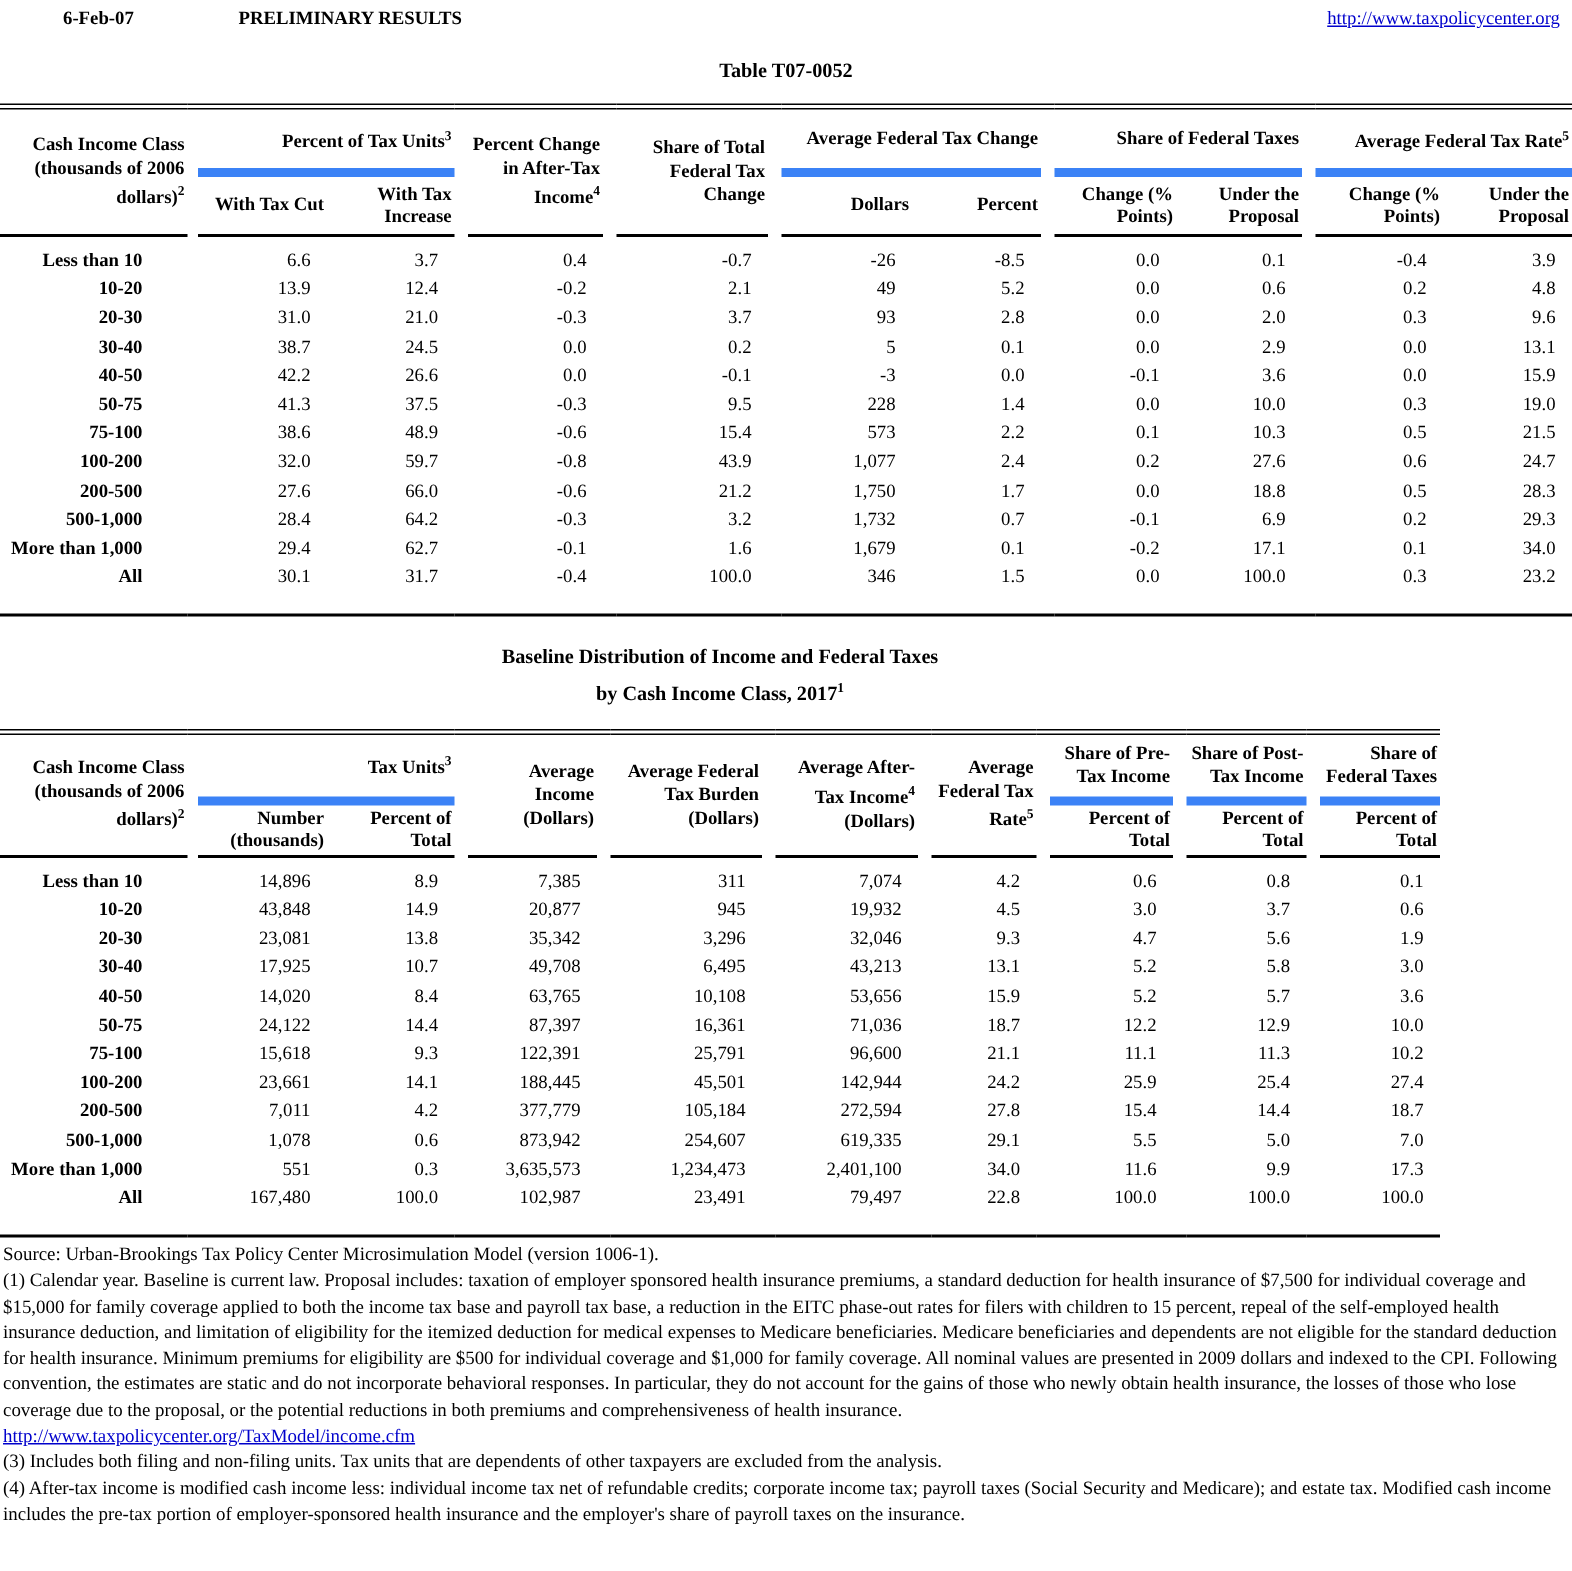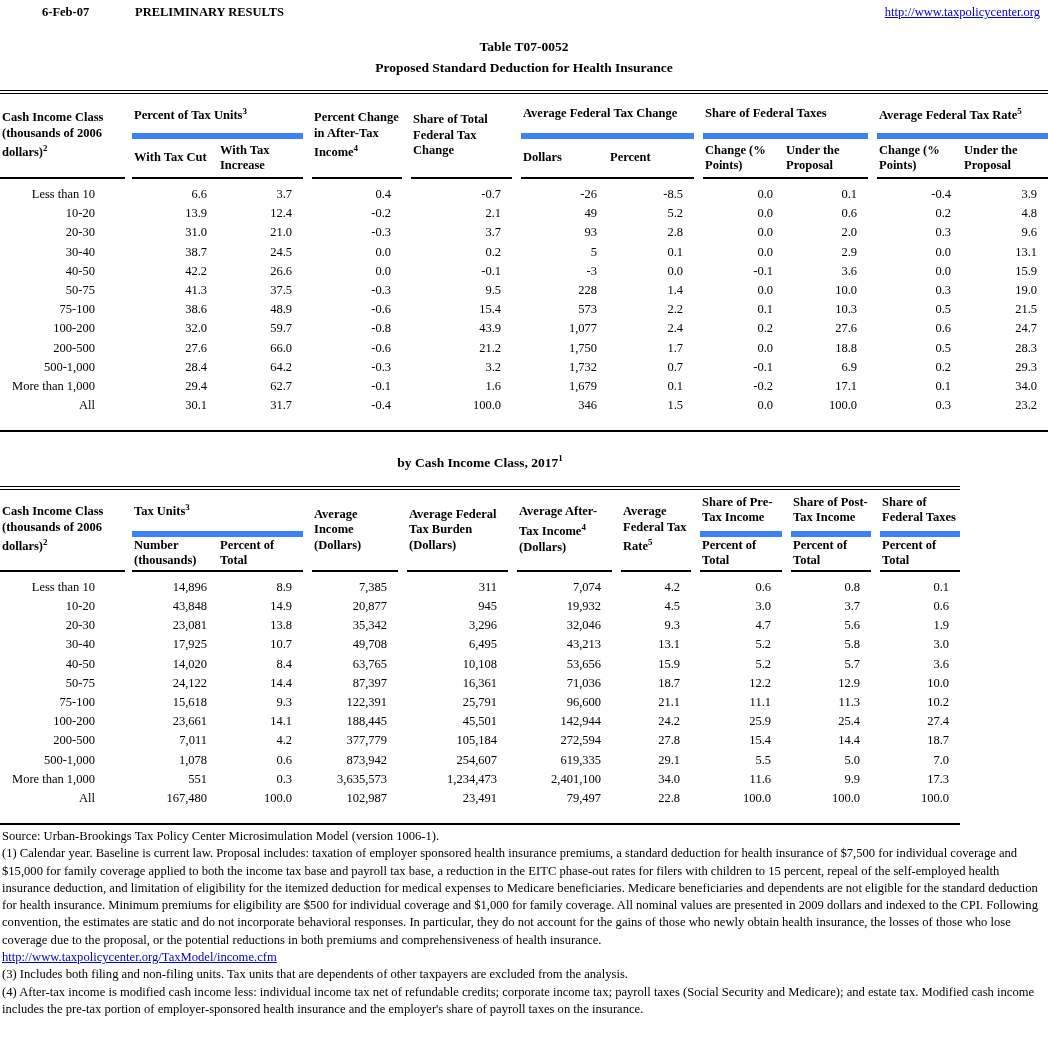--- a/index.html
+++ b/index.html
@@ -5,64 +5,63 @@
   html,body { margin:0; padding:0; background:#fff; }
   body {
     width:1048px; height:1047px; overflow:hidden;
     font-family:"Liberation Serif", serif; color:#000; font-size:12.5px;
   }
   a { color:#0000cc; text-decoration:underline; }
 
   
   .topbar { display:flex; align-items:baseline; padding:5px 8px 0 42px; }
   .topbar .date { font-weight:bold; width:93px; }
-  .topbar .prelim { font-weight:bold; }
+  .topbar .prelim { font-weight:bold;margin-left:24px; }
   .topbar .site { margin-left:auto; }
 
   
   .titleblock { text-align:center; font-weight:bold; font-size:13.5px; line-height:21px; margin-top:16px; }
   .t2-titleblock { width:960px; text-align:center; font-weight:bold; font-size:13.5px; line-height:21px; margin-top:16px; margin-bottom:13px; }
   sup.s { font-size:9px; }
 
   
   table.tbl { border-collapse:collapse; table-layout:fixed; margin-top:12px;
               border-top:4px double #000; border-bottom:2px solid #000; }
   table.tbl1 { width:1048px; }
   table.tbl2 { width:960px; margin-top:0; }
-  th { font-weight:bold; font-size:12.5px; text-align:left; vertical-align:middle;
+  th { font-weight:bold; font-size:12.5px; text-align:right; vertical-align:middle;
        line-height:15.5px; padding:1px 2px; }
   th.grp { border-bottom:6px solid #3b82f6; }
   th.hb  { border-bottom:2px solid #000; }
   th.sp, td.sp { border:none; padding:0; }
   tr.h1 { height:44px; }
   tr.h2 { height:42px; }
   table.tbl2 tr.h1 { height:46px; }
   table.tbl2 tr.h2 { height:34px;margin-left:48px; }
   tbody.data td { height:17.2px; font-size:12.5px; white-space:nowrap; }
   tbody.data tr:first-child td { padding-top:7px; }
   td.num { text-align:right; padding-right:11px; }
-  td.rowlabel { text-align:right; padding-right:30px; font-weight:normal; }
+  td.rowlabel { text-align:right; padding-right:30px; font-weight:bold; }
   tbody.padrow td { height:13px; }
 
   
   .footnotes { padding:3px 0 0 2px; width:1046px; font-size:12.6px; line-height:17.3px; }
   .footnotes div { margin:0; }
 </style>
 </head>
 <body>
 
 <div class="topbar">
   <span class="date">6-Feb-07</span>
   <span class="prelim">PRELIMINARY RESULTS</span>
   <a class="site" href="#">http://www.taxpolicycenter.org</a>
 </div>
 
 <div class="titleblock">
   <div>Table T07-0052</div>
-  <div>Proposed Standard Deduction for Health Insurance</div>
 </div>
 
 <table class="tbl tbl1">
   <colgroup>
     <col style="width:125px">
       <col style="width:7px">
     <col style="width:86px">
       <col style="width:85px">
       <col style="width:9px">
     <col style="width:90px">
@@ -336,20 +335,21 @@
       </tr>
     </tbody>
   <tbody class="padrow">
       <tr>
         <td colspan="17"></td>
       </tr>
     </tbody>
 </table>
 
 <div class="t2-titleblock">
+  <div>Baseline Distribution of Income and Federal Taxes</div>
   <div><span>by Cash Income Class, 2017</span><sup class="s">1</sup></div>
 </div>
 
 <table class="tbl tbl2">
   <colgroup>
     <col style="width:125px">
       <col style="width:7px">
     <col style="width:86px">
       <col style="width:85px">
       <col style="width:9px">

